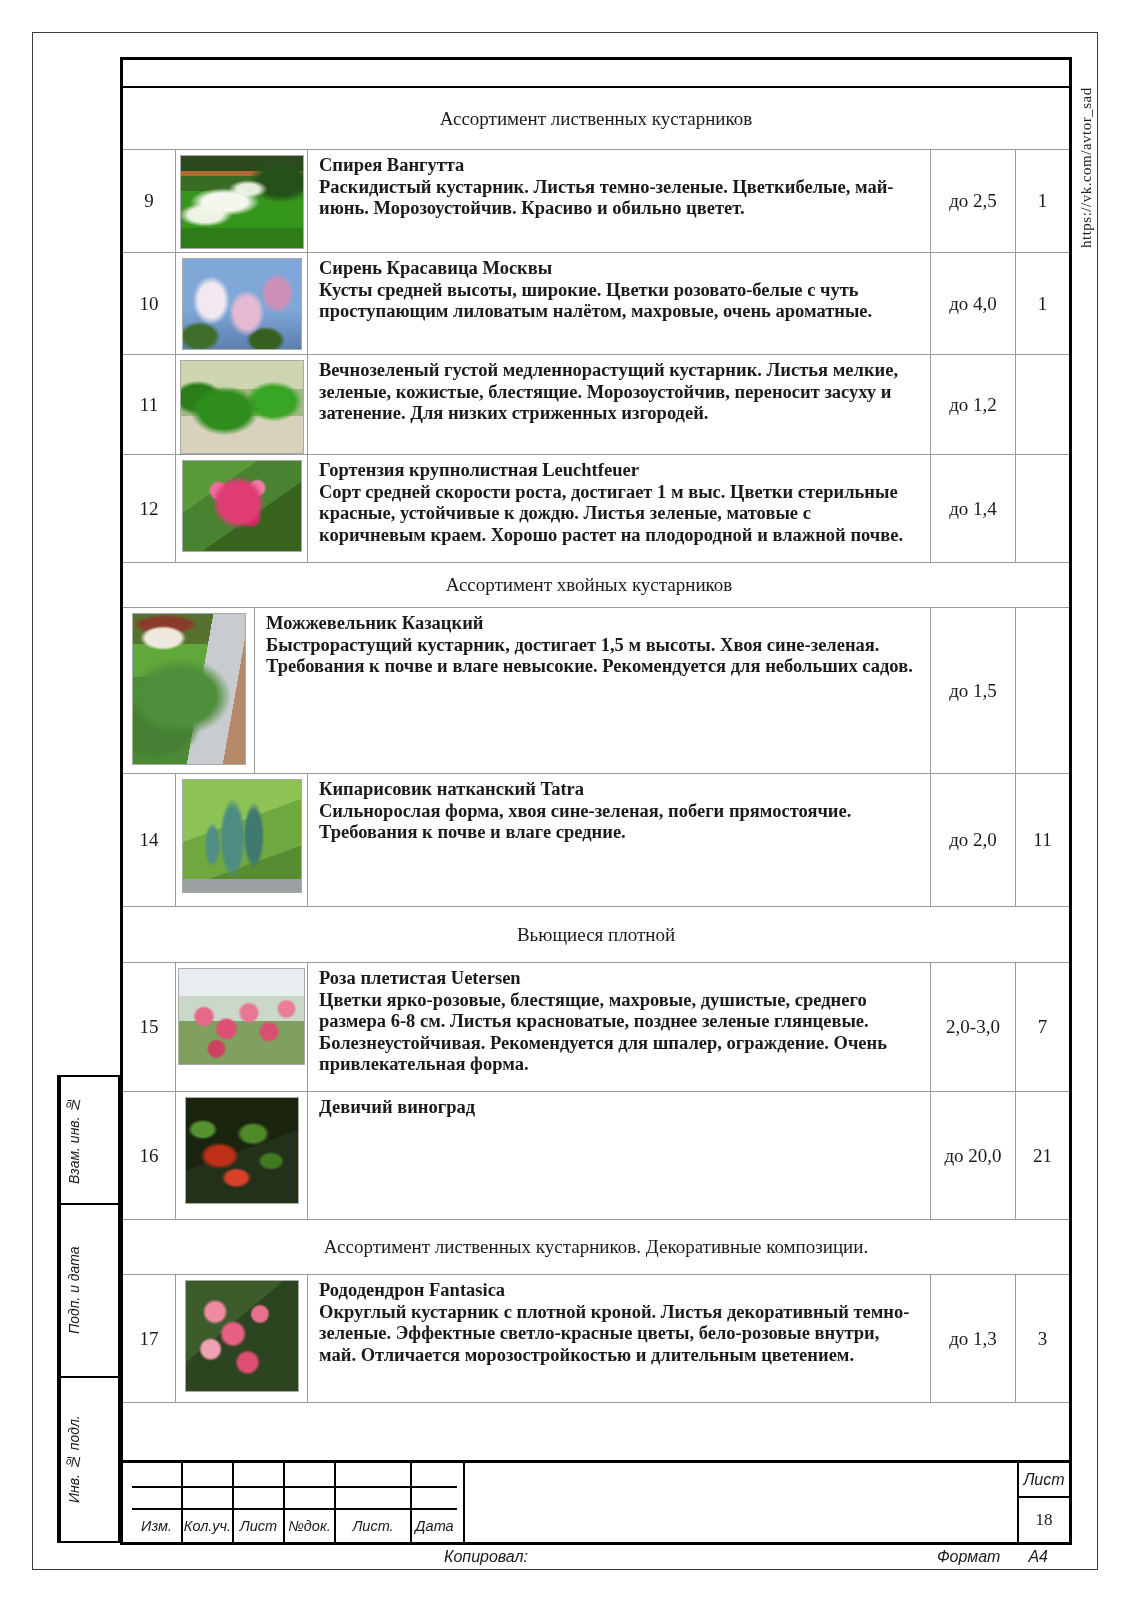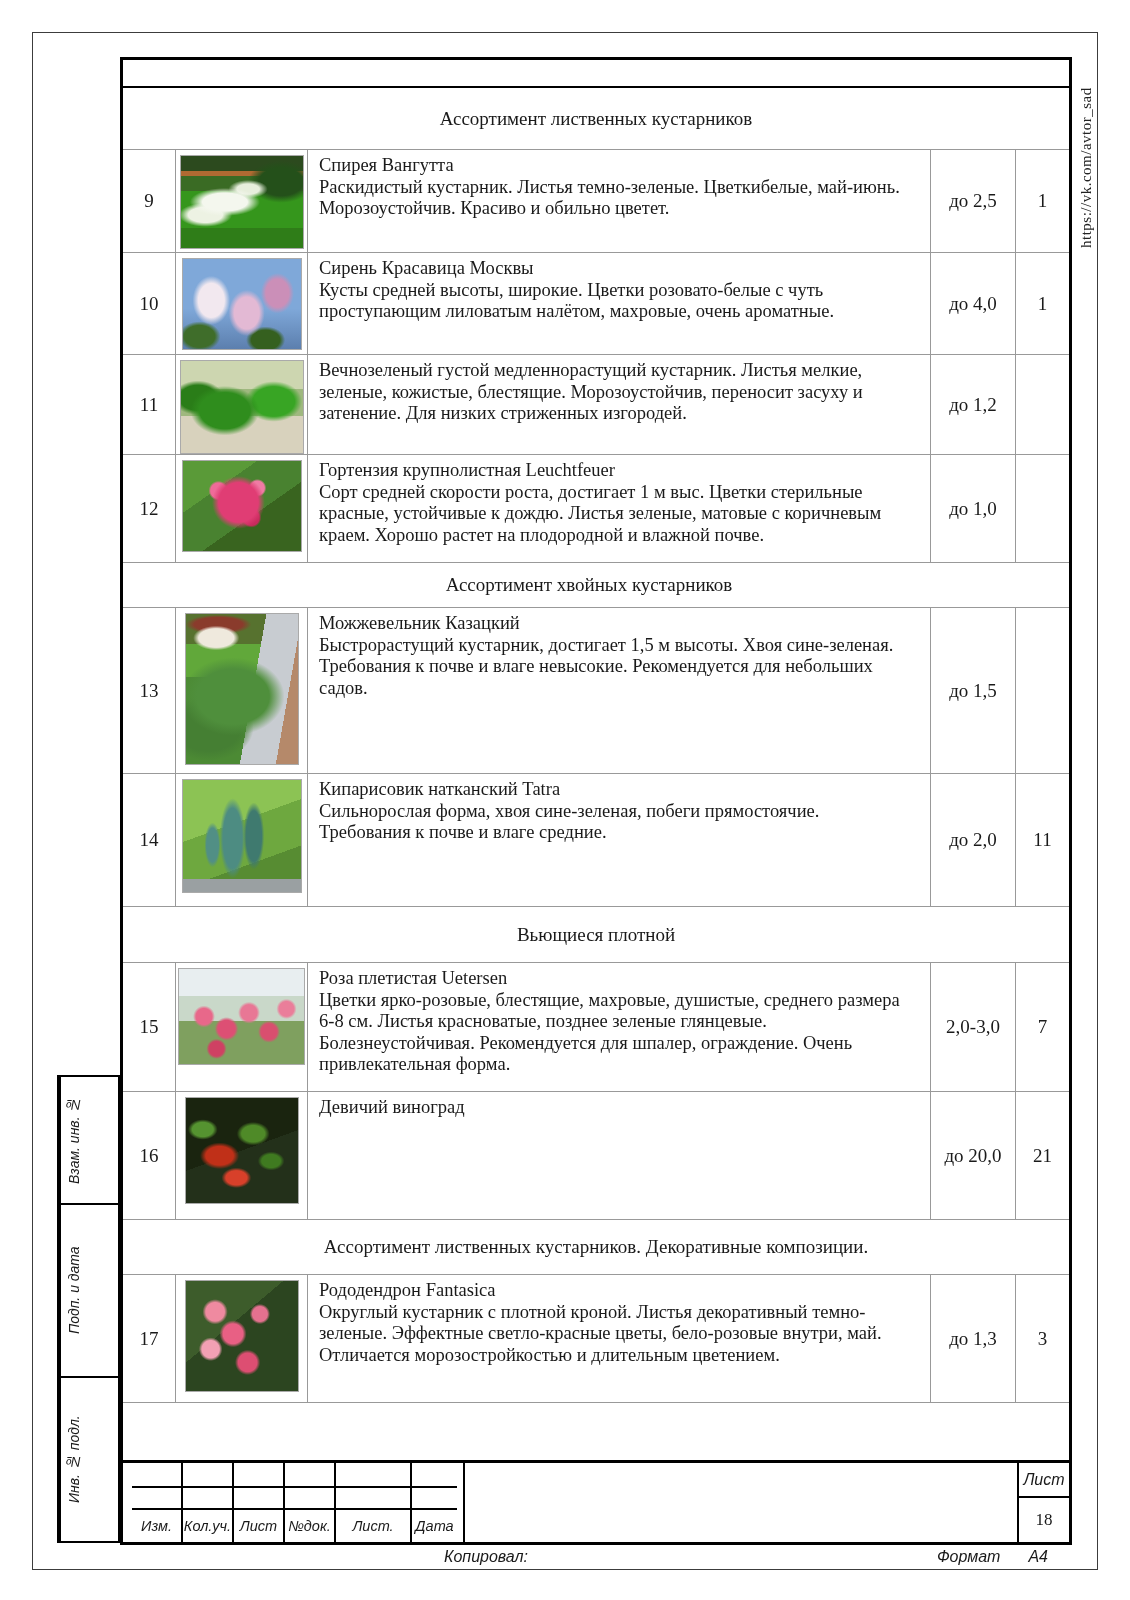--- a/index.html
+++ b/index.html
@@ -12,21 +12,21 @@
   
   .frame{position:absolute;left:120px;top:57px;width:952px;height:1488px;border:3px solid #000;box-sizing:border-box;}
   .table-area{width:100%;}
   .topstrip{height:26px;border-bottom:2.5px solid #000;}
   .sec{display:flex;align-items:center;justify-content:center;text-align:center;
     font-size:19px;border-bottom:1px solid #999;box-sizing:border-box;padding:0 20px;}
   .row{display:flex;border-bottom:1px solid #999;box-sizing:border-box;}
   .cell{box-sizing:border-box;border-right:1px solid #999;}
   .c-num{width:53px;display:flex;align-items:center;justify-content:center;font-size:19px;}
   .c-img{width:132px;display:flex;align-items:flex-start;justify-content:center;padding-top:5px;}
-  .c-desc{flex:1;padding:5px 16px 0 11px;font-size:18.5px;line-height:21.5px;}
+  .c-desc{flex:1;padding:5px 16px 0 11px;font-size:18.5px;line-height:21.5px;font-weight:bold;}
   .c-h{width:85px;display:flex;align-items:center;justify-content:center;font-size:19px;}
   .c-qty{width:53px;display:flex;align-items:center;justify-content:center;font-size:19px;border-right:none;}
   .plant-name{white-space:nowrap;}
   
   .photo{border:1px solid #aaa;}
   .ph9{width:122px;height:92px;background:
     radial-gradient(ellipse 50px 20px at 36% 50%, #f4f7ee 0 45%, rgba(244,247,238,0) 70%),
     radial-gradient(ellipse 38px 17px at 20% 64%, #edf2e3 0 45%, rgba(237,242,227,0) 70%),
     radial-gradient(ellipse 28px 13px at 55% 36%, #e7eedc 0 40%, rgba(231,238,220,0) 70%),
     radial-gradient(ellipse 44px 28px at 82% 28%, #24501a 0 50%, rgba(36,80,26,0) 75%),
@@ -163,28 +163,27 @@
 
     <div class="row" style="height:108px;">
       <div class="cell c-num">12</div>
       <div class="cell c-img">
           <div class="photo ph12"></div>
         </div>
       <div class="cell c-desc">
         <div class="plant-name">Гортензия крупнолистная Leuchtfeuer</div>
         <div>Сорт средней скорости роста, достигает 1 м выс. Цветки стерильные красные, устойчивые к дождю. Листья зеленые, матовые с коричневым краем. Хорошо растет на плодородной и влажной почве.</div>
       </div>
-      <div class="cell c-h">до 1,0</div>
+      <div class="cell c-h">до 1,4</div>
       <div class="cell c-qty"></div>
     </div>
 
     <div class="sec" style="height:45px;padding-left:6px;">Ассортимент хвойных кустарников</div>
 
     <div class="row" style="height:166px;">
-      <div class="cell c-num">13</div>
       <div class="cell c-img">
           <div class="photo ph13"></div>
         </div>
       <div class="cell c-desc">
         <div class="plant-name">Можжевельник Казацкий</div>
         <div>Быстрорастущий кустарник, достигает 1,5 м высоты. Хвоя сине-зеленая. Требования к почве и влаге невысокие. Рекомендуется для небольших садов.</div>
       </div>
       <div class="cell c-h">до 1,5</div>
       <div class="cell c-qty"></div>
     </div>

